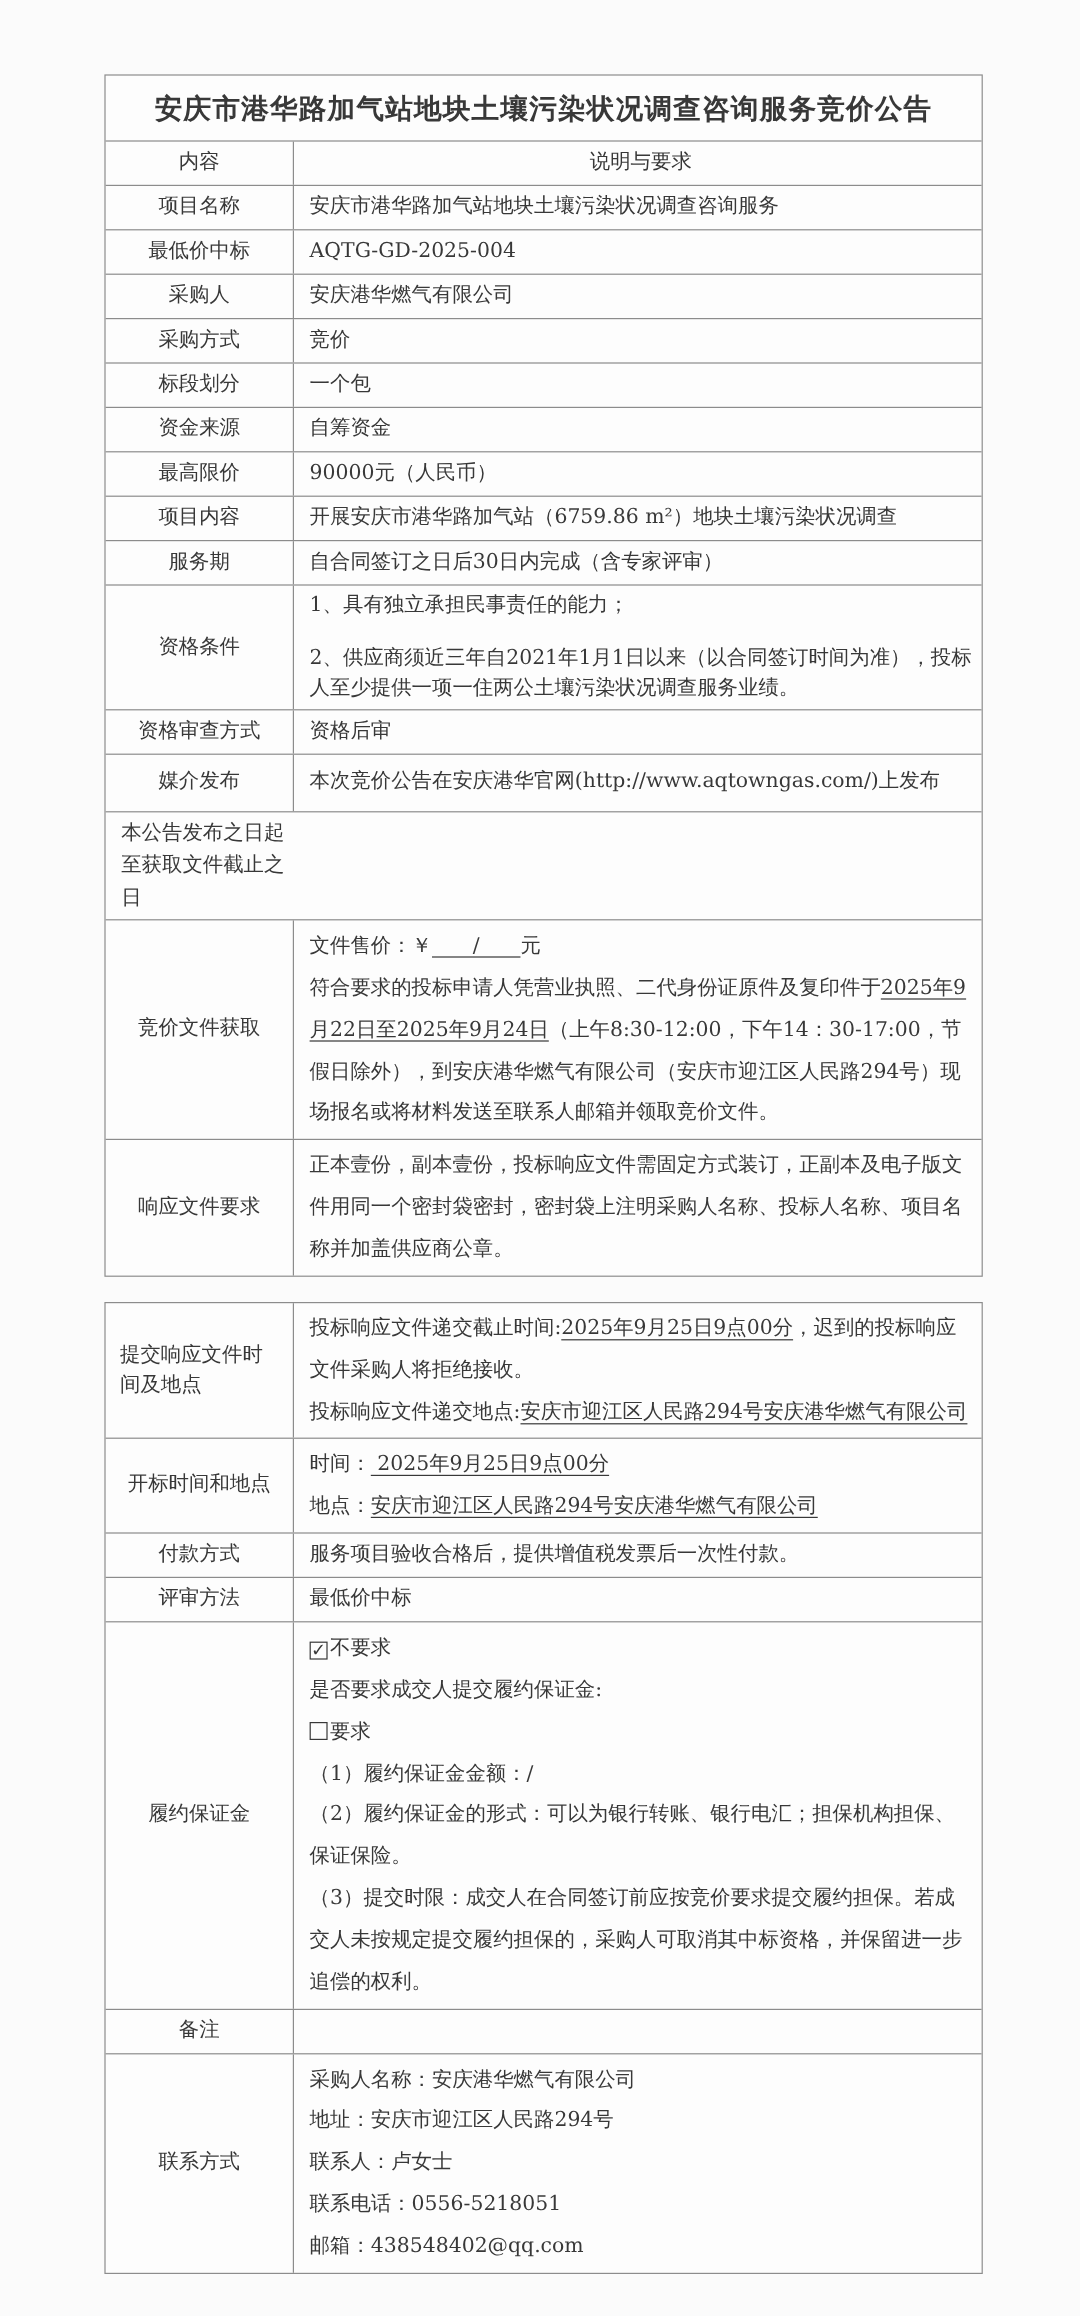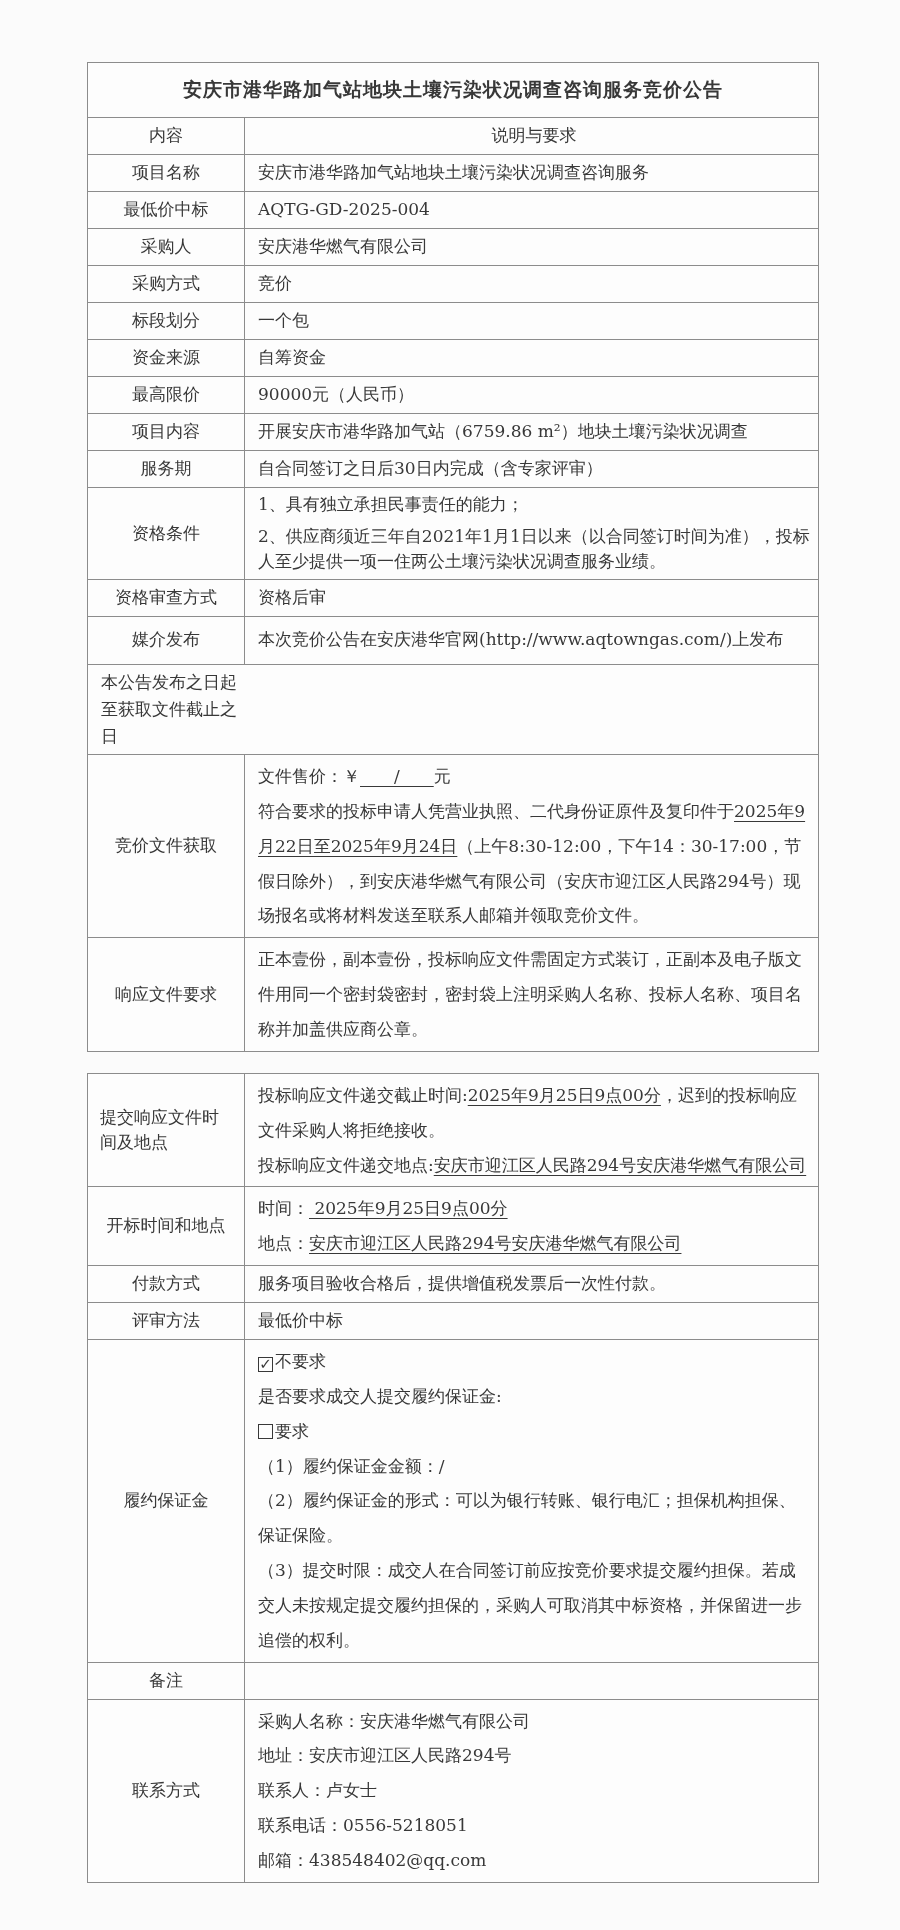--- a/index.html
+++ b/index.html
@@ -17,21 +17,21 @@
   .doc{width:732px;margin-left:87px;padding-top:62px;}
   .ntable{
     border:1px solid var(--border);
     background:var(--table-bg);
     width:100%;
   }
   #table2{margin-top:21px;}
   .title-row{
     min-height:54px;
     display:flex;align-items:center;justify-content:center;
-    font-weight:bold;font-size:19px;letter-spacing:1px;
+    font-weight:bold;font-size:23px;letter-spacing:1px;
     text-align:left;padding:6px 10px;
   }
   .trow{
     display:grid;grid-template-columns:157px 1fr;
     border-top:1px solid var(--border);
     min-height:37px;
   }
   #table2 .trow:first-child{border-top:none;}
   
   #table1 > div:nth-child(14), #table1 > div:nth-child(15){min-height:48px;}
@@ -41,21 +41,21 @@
     text-align:left;padding:4px 12px;line-height:1.5;
   }
   .tcell{
     display:flex;flex-direction:column;justify-content:center;
     padding:4px 8px 4px 13px;text-align:left;
   }
   .tcell.center{align-items:center;text-align:right;}
   .para{line-height:1.6;}
   .tcell.spaced .para{line-height:2.05;}
   .tcell.compact .para{line-height:1.5;}
-  .tcell.compact .para + .para{margin-top:6px;}
+  .tcell.compact .para + .para{margin-top:18px;}
   .u{text-decoration:underline;text-underline-offset:4px;text-decoration-thickness:1px;}
   .cb{
     display:inline-block;width:15px;height:15px;
     border:1.5px solid var(--text);
     line-height:13px;text-align:center;
     font-size:15px;font-weight:bold;
     vertical-align:-2px;margin-right:2px;
     font-family:"DejaVu Sans","Liberation Sans",sans-serif;
   }
 </style>

